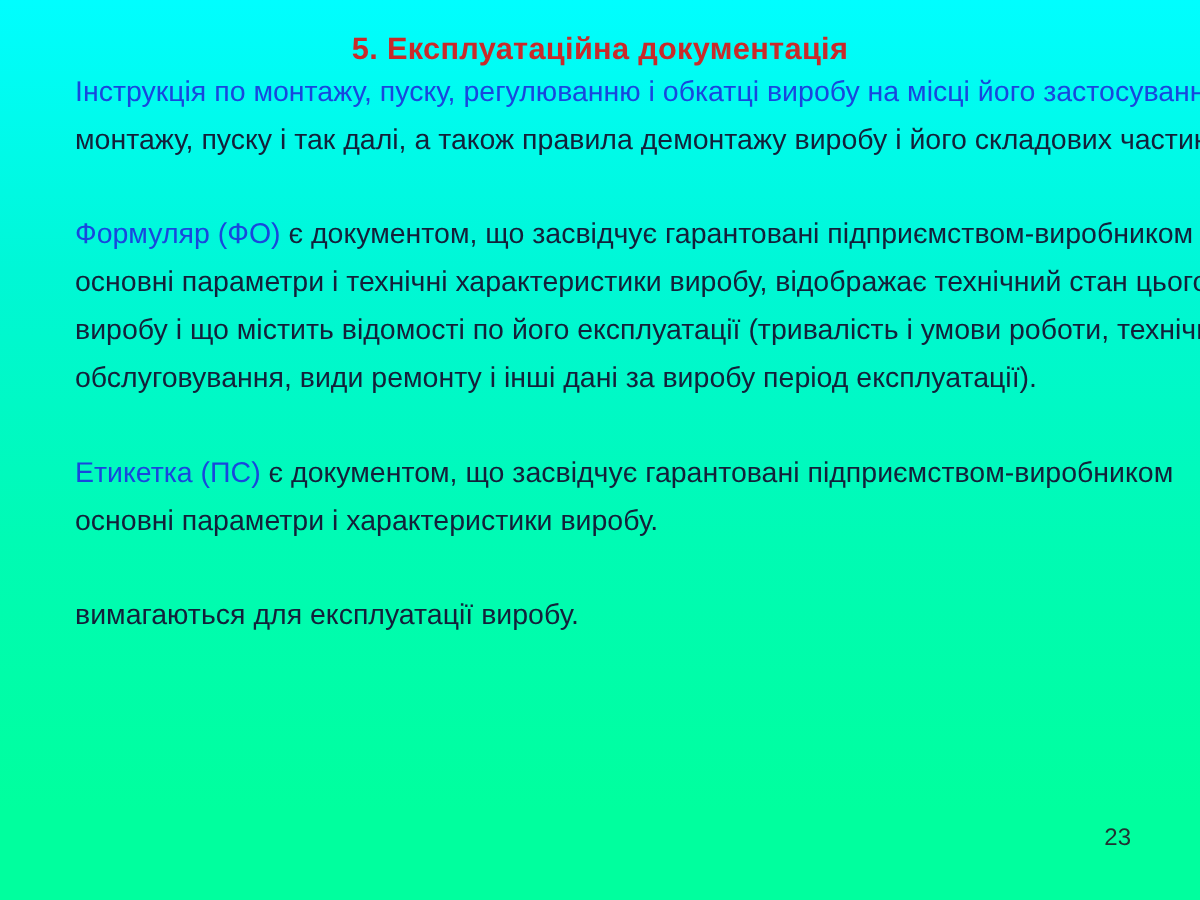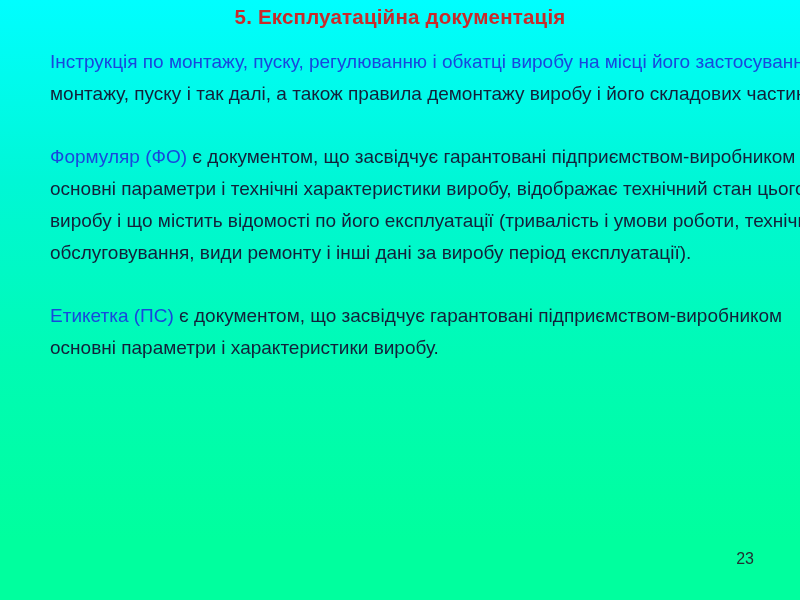--- a/index.html
+++ b/index.html
@@ -16,21 +16,21 @@
       #00f7d6 30%,
       #00fbb4 60%,
       var(--background-bottom) 90%);
     font-family: "Liberation Sans", sans-serif;
   }
   .title {
     position: absolute;
     top: 5px;
     left: 0;
     right: 0;
-    margin: 0;
+    margin: 16px;
     text-align: center;
     font-size: 20.5px;
     font-weight: bold;
     letter-spacing: 0.2px;
     color: var(--title);
   }
   .body-text {
     position: absolute;
     top: 46px;
     left: 50px;
@@ -77,19 +77,20 @@
       <span class="line"><span class="accent"></span><span>виробу і що містить відомості по його експлуатації (тривалість і умови роботи, технічне</span></span>
       <span class="line"><span class="accent"></span><span>обслуговування, види ремонту і інші дані за виробу період експлуатації).</span></span>
     </p>
 
     <p class="para">
       <span class="line"><span class="accent">Етикетка (ПС)</span><span> є документом, що засвідчує гарантовані підприємством-виробником</span></span>
       <span class="line"><span class="accent"></span><span>основні параметри і характеристики виробу.</span></span>
     </p>
 
     <p class="para">
+      <span class="line"><span class="accent"></span><span>вимагаються для експлуатації виробу.</span></span>
     </p>
 
   </div>
 
   <div class="page-number">23</div>
 
 </div>
 
 </body></html>

